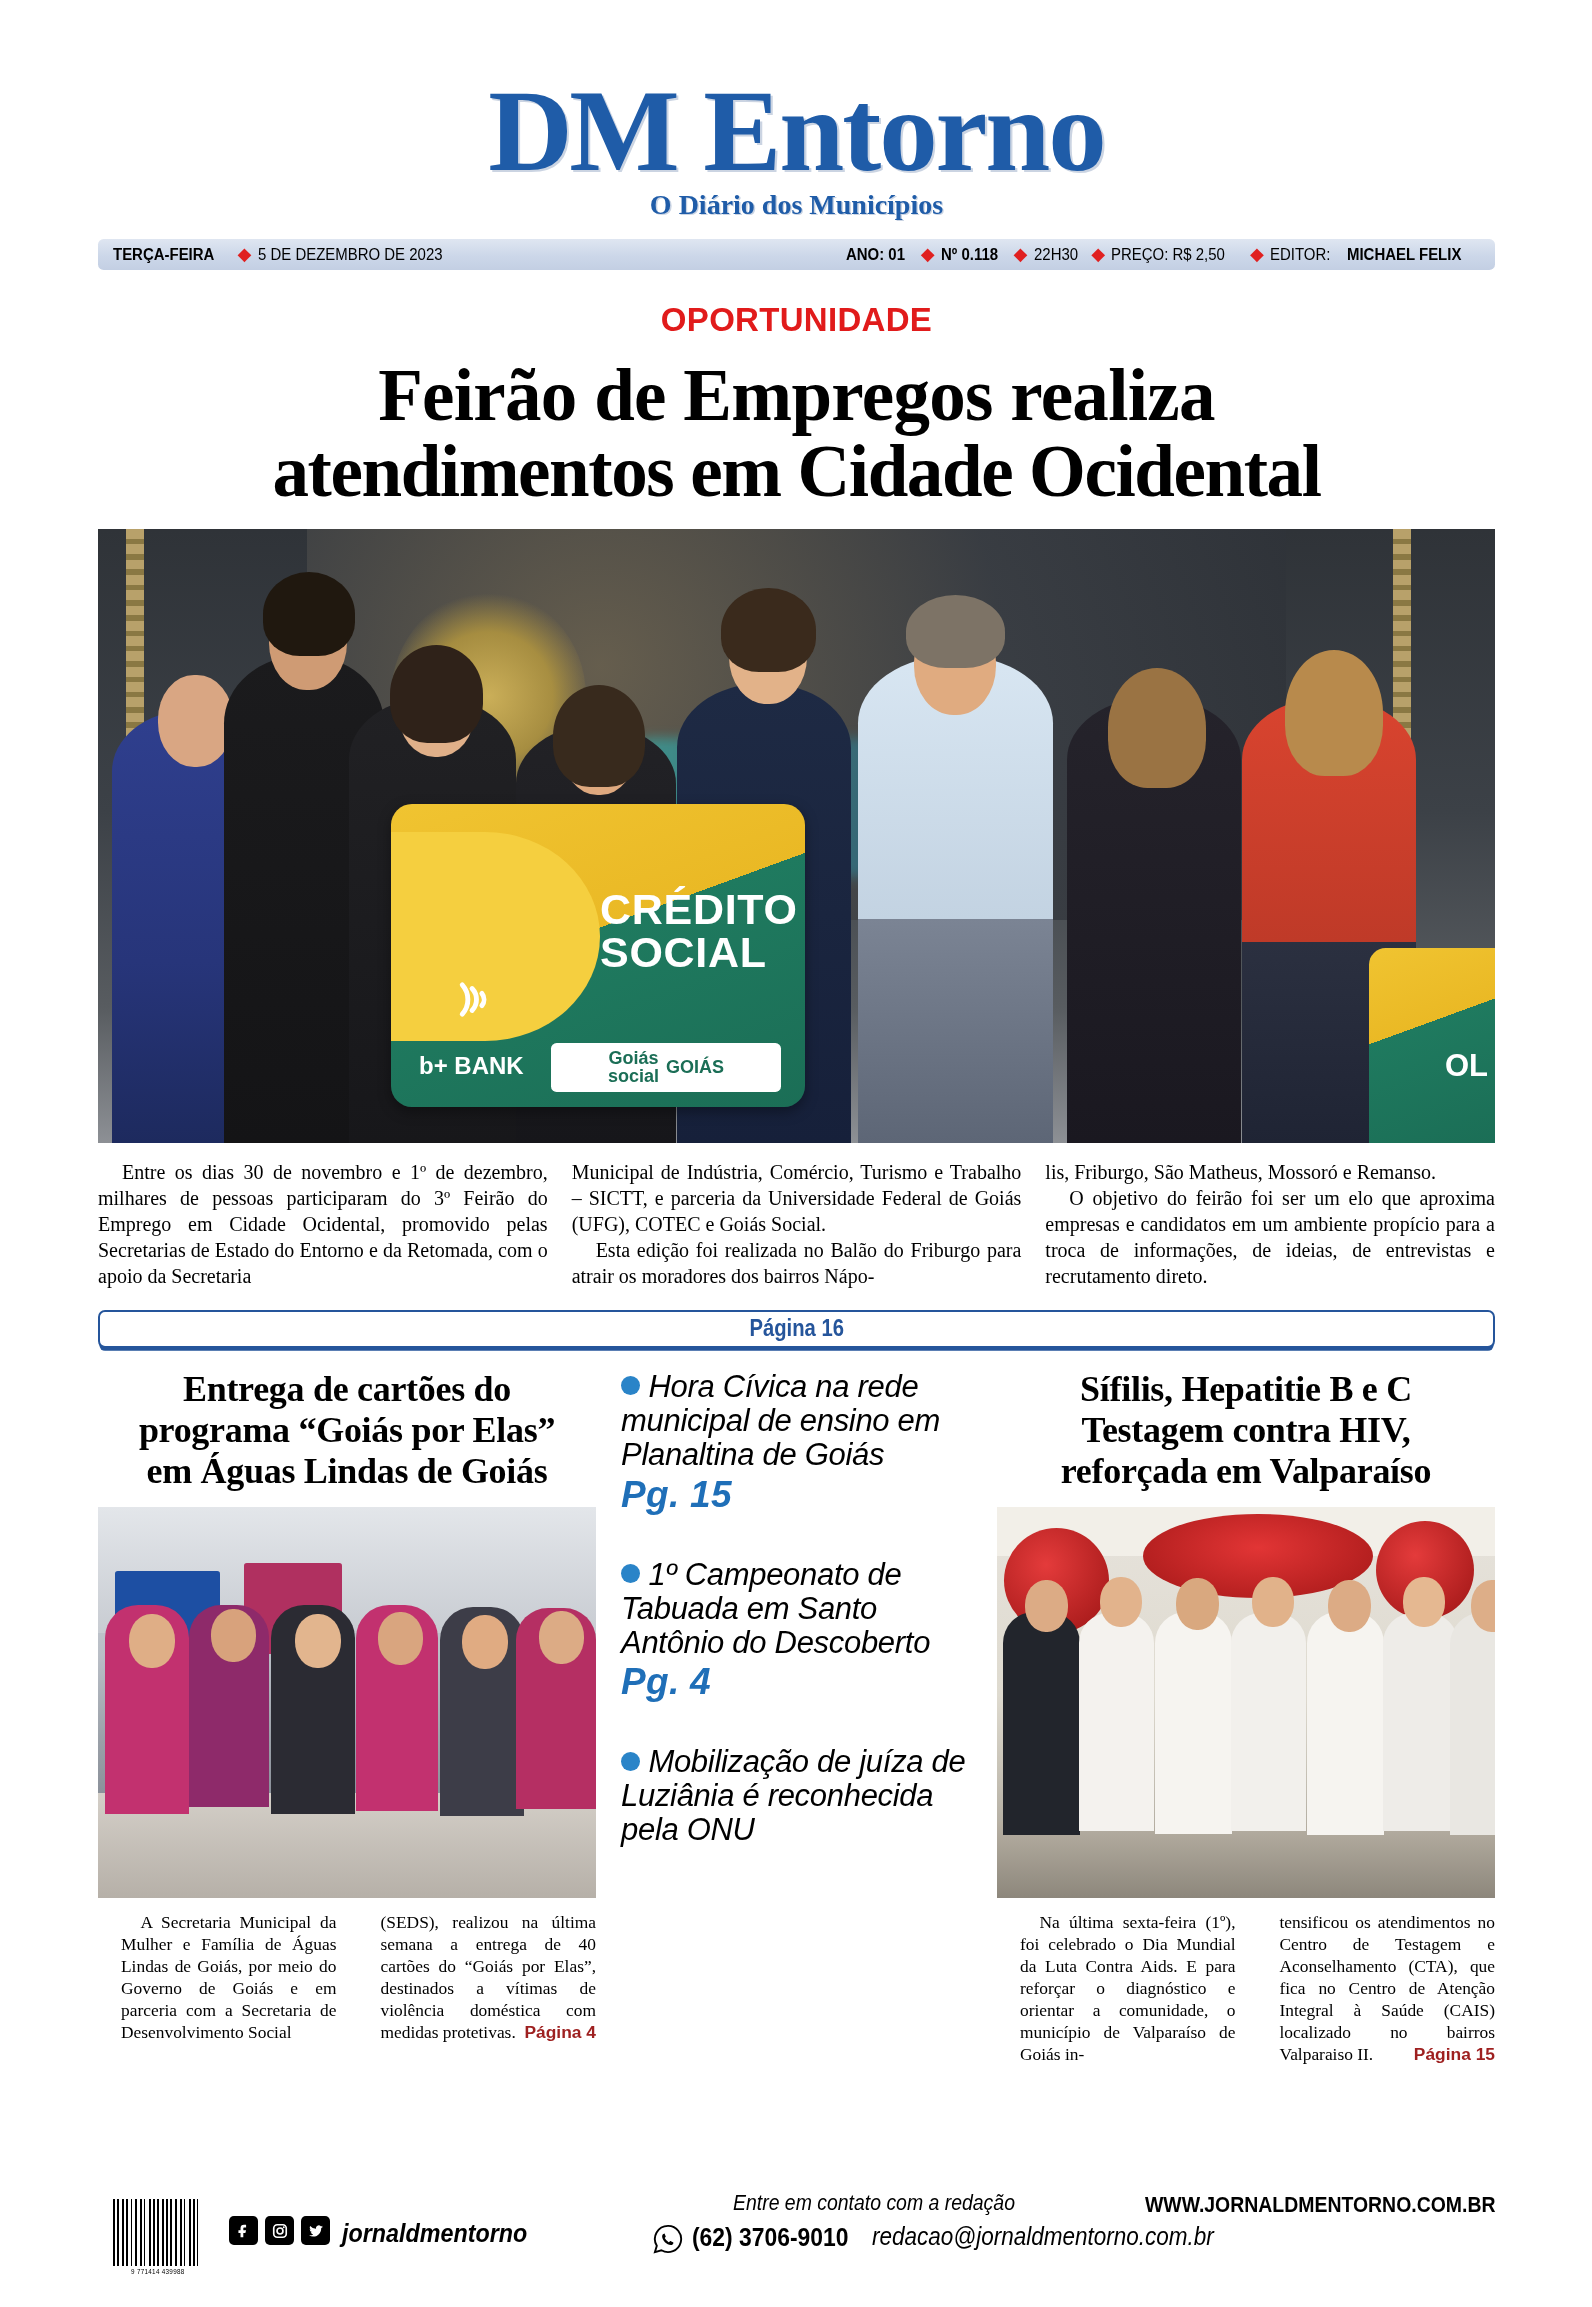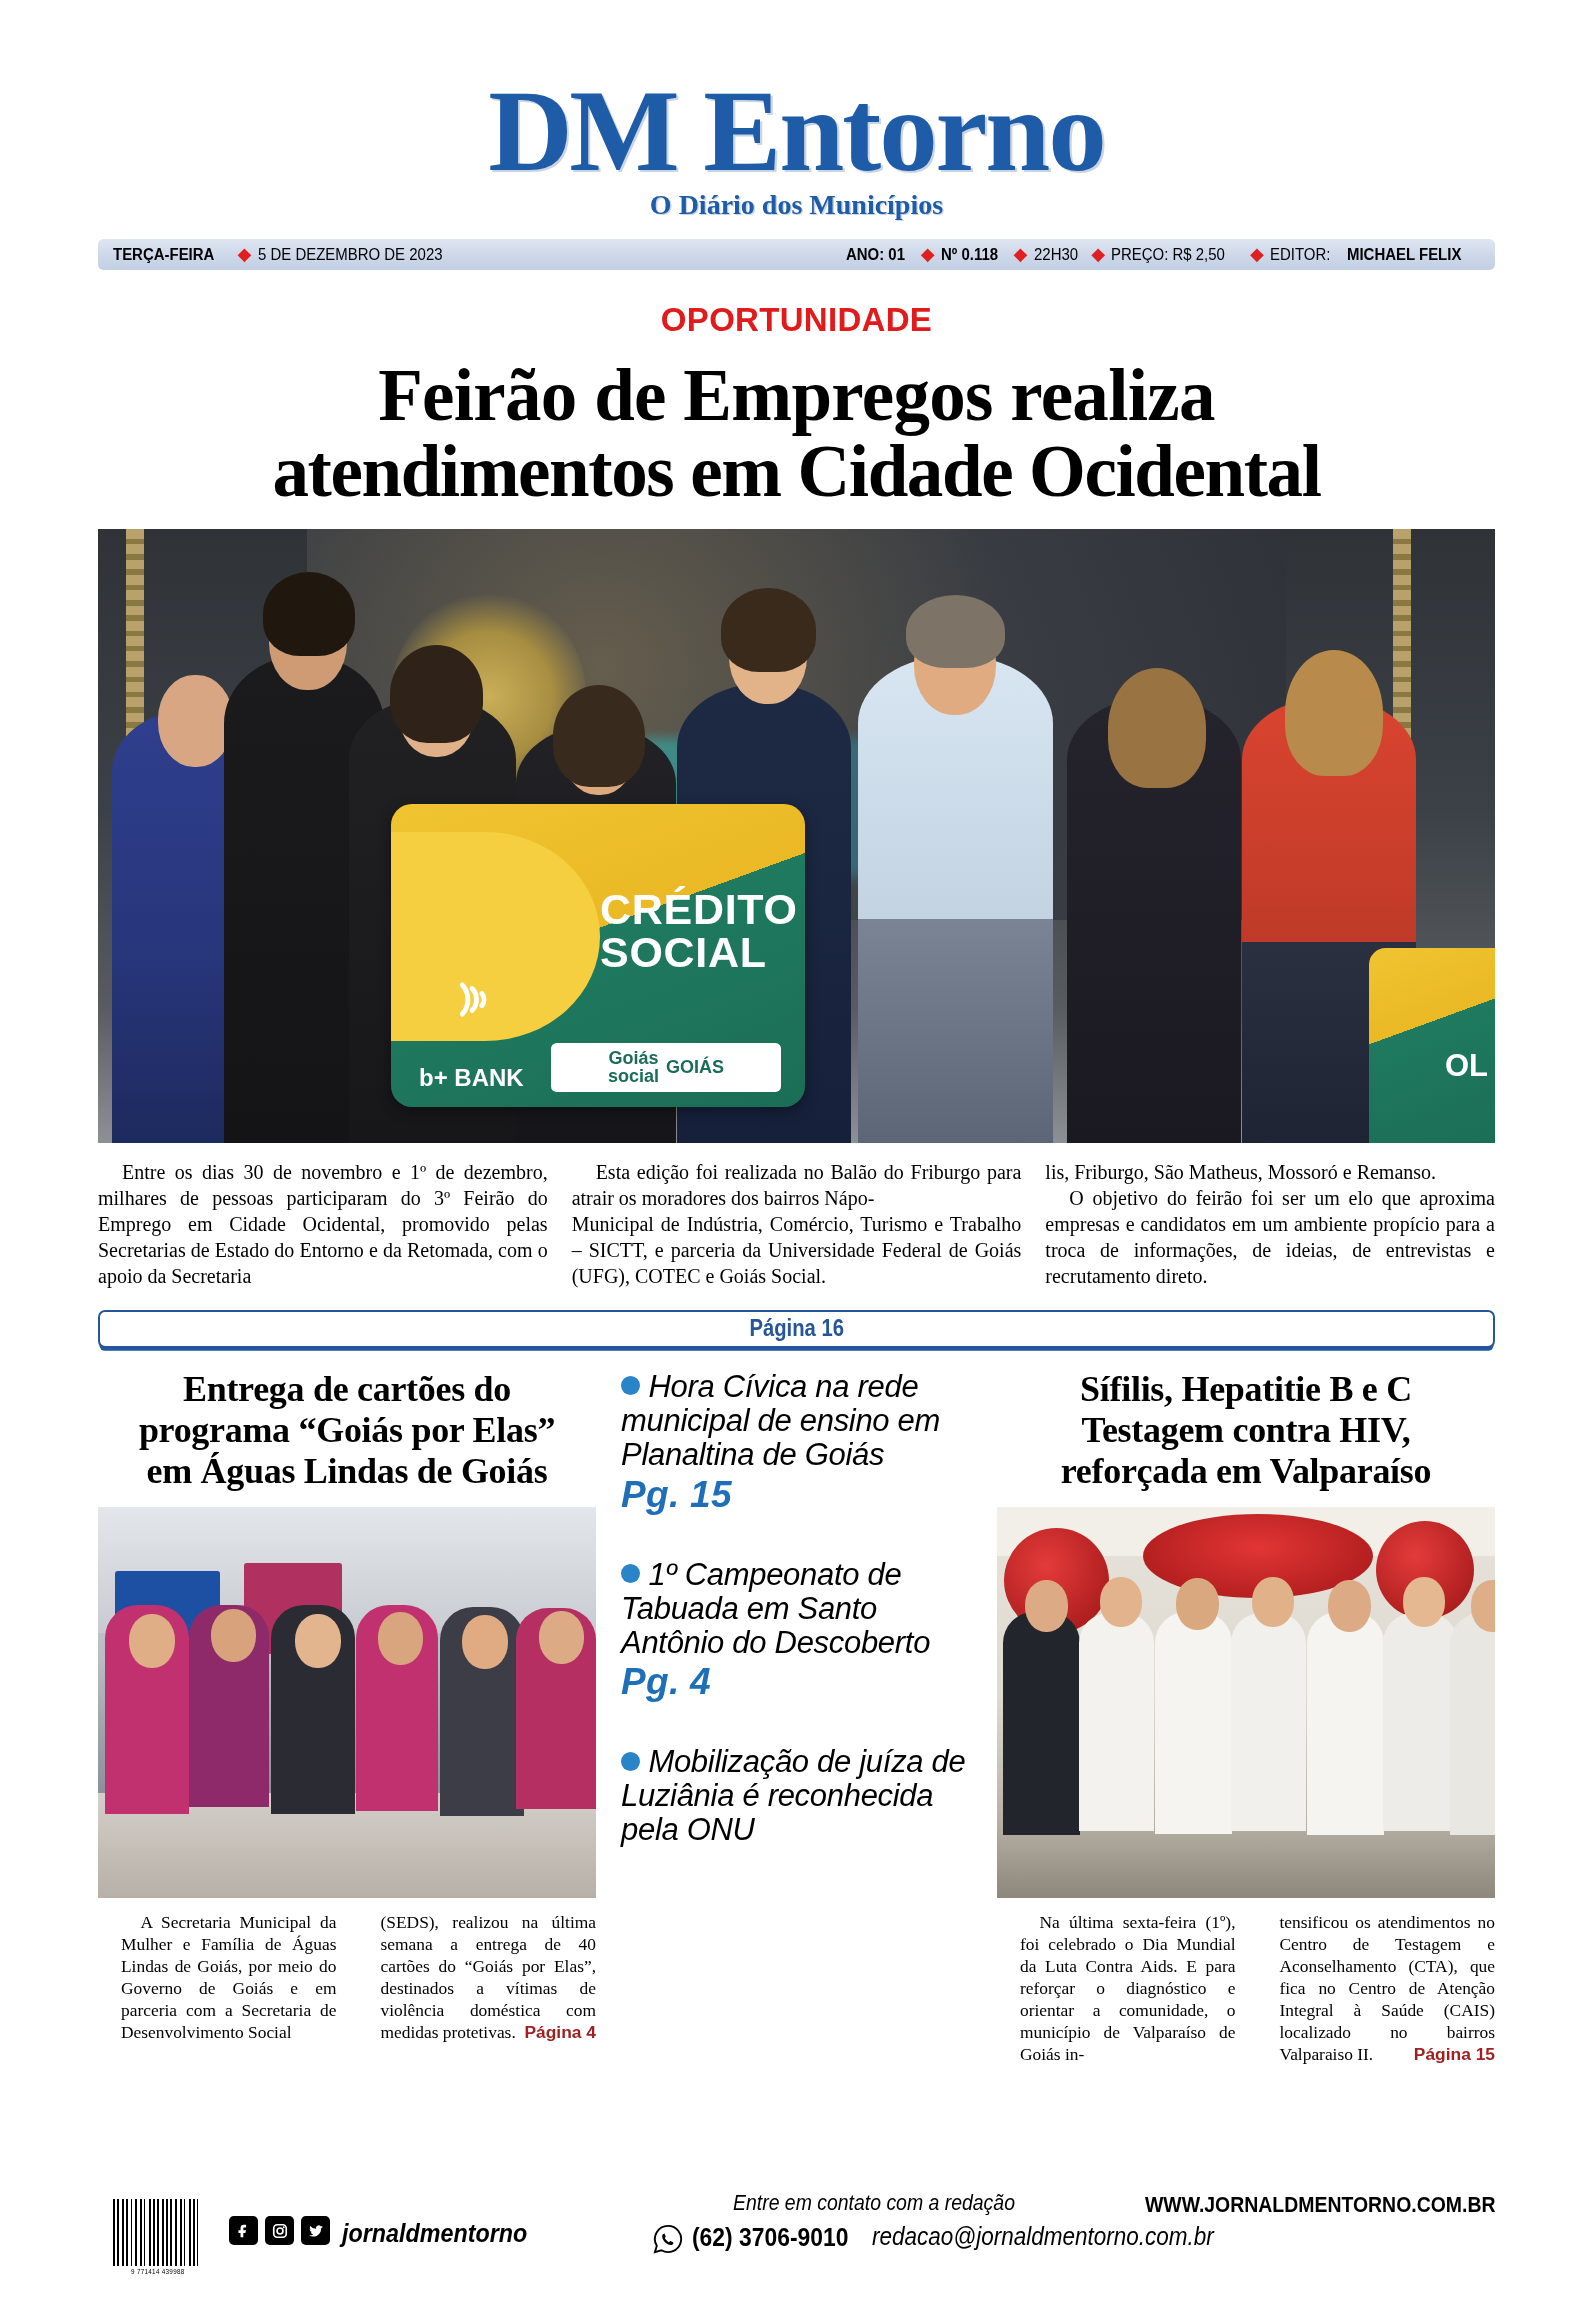--- a/index.html
+++ b/index.html
@@ -104,21 +104,21 @@
   }
   .card-swoosh { position:absolute; left:-21px; top:28px; width:230px; height:209px;
     background:#f5cf3f; border-radius:0 50% 50% 0 / 0 50% 50% 0; }
   .card-txt { position:absolute; left:209px; top:84px; color:#fff;
     font-family:"Liberation Sans", sans-serif; font-weight:bold; font-size:43px; line-height:1.0; letter-spacing:0.7px;}
   .card-wifi { position:absolute; left:59px; top:171px; width:49px; height:49px; }
   .card-strip { position:absolute; left:160px; bottom:15.3px; width:230px; height:49px;
     background:#fff; border-radius:5.6px; display:flex; align-items:center; justify-content:center; gap:7px; }
   .card-strip .gs { color:#1b6e56; font-family:"Liberation Sans",sans-serif; font-weight:bold; font-size:18px; line-height:1.0; text-align:center;}
   .card-strip .gv { color:#1b6e56; font-family:"Liberation Sans",sans-serif; font-weight:bold; font-size:18px;}
-  .card-bk { position:absolute; left:28px; bottom:15px; color:#fff;
+  .card-bk { position:absolute; left:28px; bottom:27px; color:#fff;
     font-family:"Liberation Sans",sans-serif; font-weight:bold; font-size:24px;}
   .card-right { position:absolute; right:0; bottom:0; width:126px; height:195px;
     background:linear-gradient(160deg,#f0c431 0%,#eab925 40%,#1f7a5f 40%,#1b6e56 100%);
     border-radius:16.7px 0 0 0; }
   .card-right-t { position:absolute; right:7px; bottom:63px; color:#fff;
     font-family:"Liberation Sans",sans-serif; font-weight:bold; font-size:31px; line-height:.95;}
 
   
   .lead {
     margin-top:15.3px;
@@ -353,22 +353,22 @@
     </div>
     <div class="card-right"></div>
     <div class="card-right-t">OL</div>
   </div>
 
   <div class="lead">
     <div>
       <p>Entre os dias 30 de novembro e 1º de dezembro, milhares de pessoas participaram do 3º Feirão do Emprego em Cidade Ocidental, promovido pelas Secretarias de Estado do Entorno e da Retomada, com o apoio da Secretaria</p>
     </div>
     <div>
+      <p style="text-indent:0">Municipal de Indústria, Comércio, Turismo e Trabalho – SICTT, e parceria da Universidade Federal de Goiás (UFG), COTEC e Goiás Social.</p>
       <p>Esta edição foi realizada no Balão do Friburgo para atrair os moradores dos bairros Nápo-</p>
-      <p style="text-indent:0">Municipal de Indústria, Comércio, Turismo e Trabalho – SICTT, e parceria da Universidade Federal de Goiás (UFG), COTEC e Goiás Social.</p>
     </div>
     <div>
       <p style="text-indent:0">lis, Friburgo, São Matheus, Mossoró e Remanso.</p>
       <p>O objetivo do feirão foi ser um elo que aproxima empresas e candidatos em um ambiente propício para a troca de informações, de ideias, de entrevistas e recrutamento direto.</p>
     </div>
   </div>
 
   <div class="pag-banner">
     <span>Página 16</span>
   </div>

